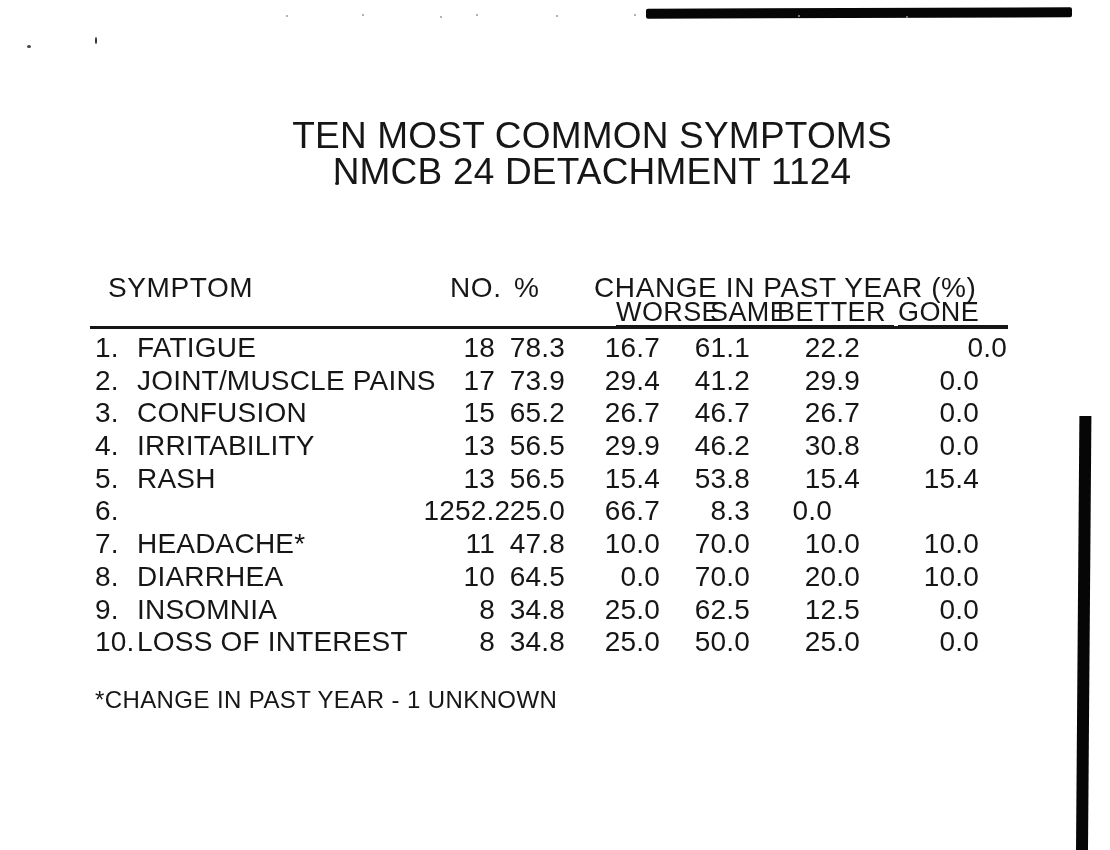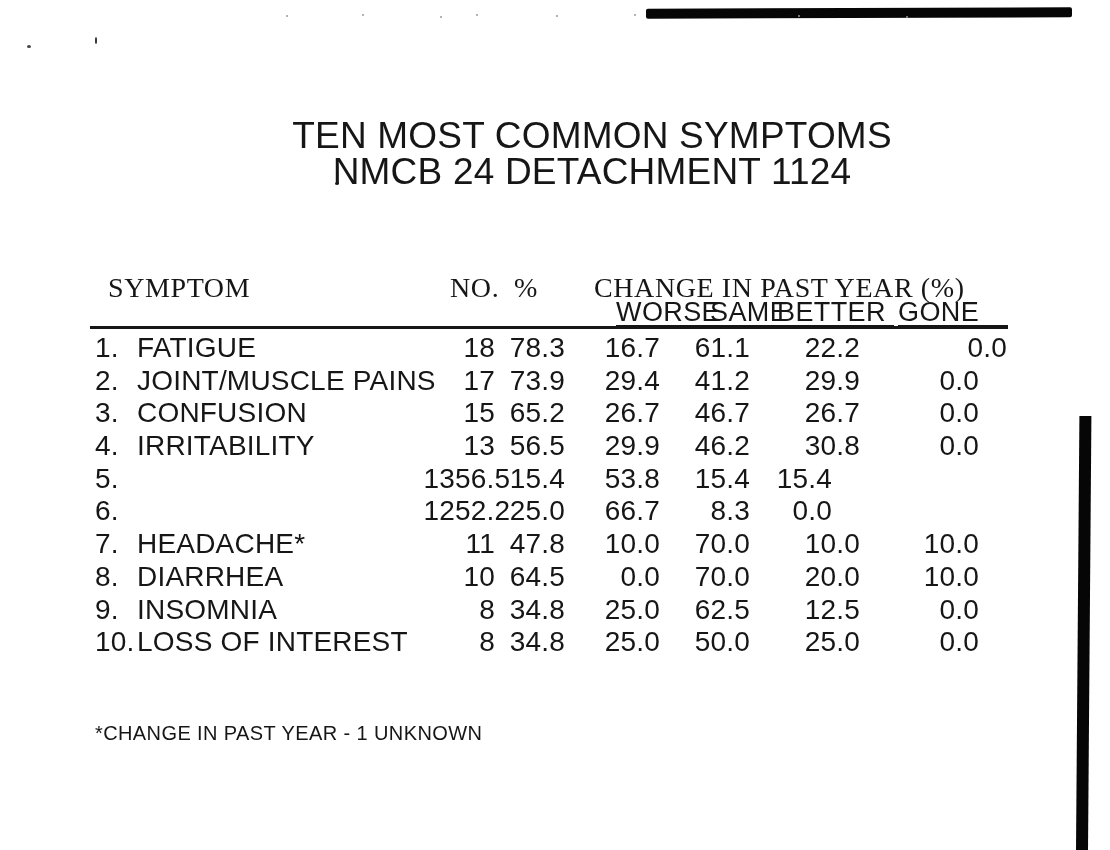--- a/index.html
+++ b/index.html
@@ -26,21 +26,21 @@
   .dot{position:absolute;width:2px;height:2px;background:#9a9a9a;border-radius:50%;}
 
   
   .title{
     position:absolute;left:137px;top:118px;width:910px;
     text-align:center;font-size:37px;line-height:36px;
     letter-spacing:0.2px;white-space:nowrap;
   }
 
   
-  .hdr{position:absolute;top:272px;font-size:28px;letter-spacing:0.6px;white-space:nowrap;font-family:Liberation Serif, serif;}
+  .hdr{position:absolute;top:272px;font-size:28px;letter-spacing:0.6px;white-space:nowrap;}
   .hdr-symptom{left:108px;}
   .hdr-no{left:450px;}
   .hdr-pct{left:514px;}
   .hdr-change{left:594px;}
 
   .subhdr{
     position:absolute;top:300px;font-size:27px;line-height:25px;
     letter-spacing:0.4px;border-bottom:3px solid #161616;white-space:nowrap;
   }
   .sub-worse{left:616px;padding-right:7px;}
@@ -61,21 +61,21 @@
     height:32.7px;line-height:32.7px;
     font-size:28px;letter-spacing:0.2px;white-space:nowrap;
   }
   .row .c{overflow:visible;}
   .row .num{text-align:right;}
   .row .gone{padding-right:28px;}
   .row:first-child .gone{padding-right:0;}
 
   .footnote{
     position:absolute;left:95px;top:686px;
-    font-size:20px;letter-spacing:0.4px;white-space:nowrap;margin-top:36px;
+    font-size:24px;letter-spacing:0.4px;white-space:nowrap;
   }
 </style>
 </head>
 <body>
 
 <div class="page">
 
   <div class="top-bar"></div>
   <div class="side-bar"></div>
   <div class="speck" style="left:27px;top:45px;width:4px;height:3px;background:#444;"></div>
@@ -143,20 +143,21 @@
     <span class="c sym">IRRITABILITY</span>
     <span class="c num">13</span>
     <span class="c num">56.5</span>
     <span class="c num">29.9</span>
     <span class="c num">46.2</span>
     <span class="c num">30.8</span>
     <span class="c num gone">0.0</span>
   </div>
       <div class="row">
     <span class="c rank">5.</span>
+    <span class="c sym">RASH</span>
     <span class="c num">13</span>
     <span class="c num">56.5</span>
     <span class="c num">15.4</span>
     <span class="c num">53.8</span>
     <span class="c num">15.4</span>
     <span class="c num gone">15.4</span>
   </div>
       <div class="row">
     <span class="c rank">6.</span>
     <span class="c num">12</span>

